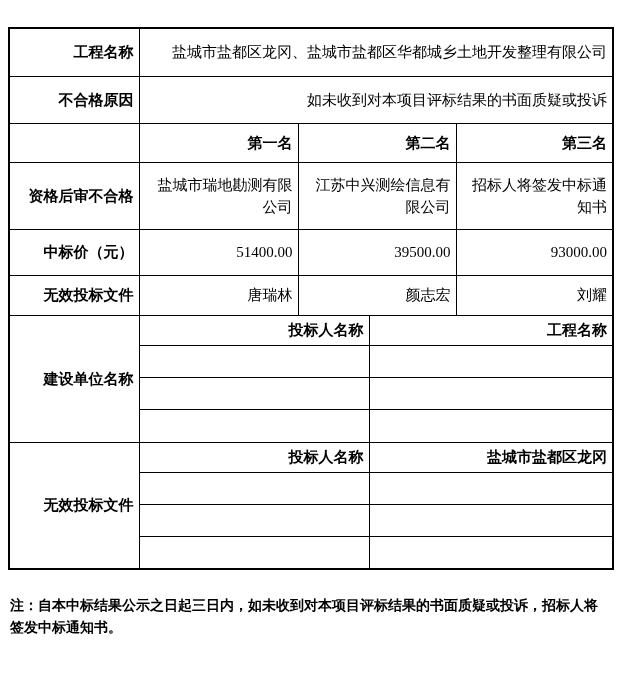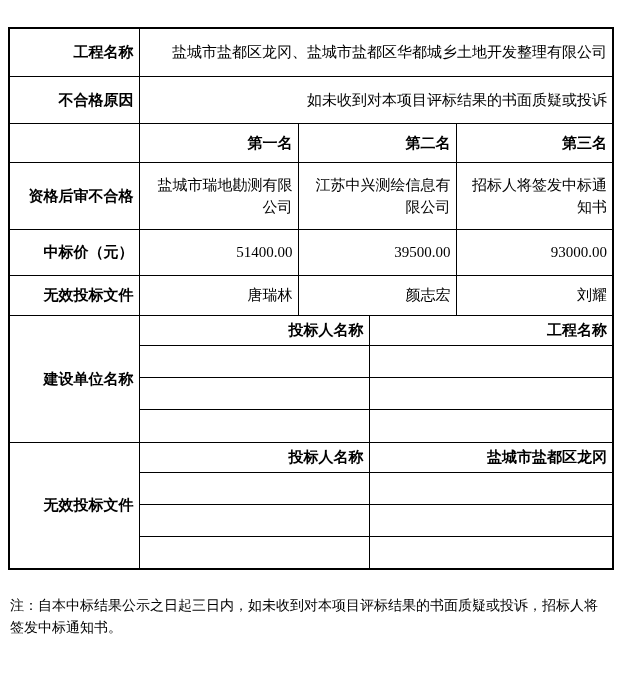--- a/index.html
+++ b/index.html
@@ -51,21 +51,21 @@
   tr.r-cand      { height: 67px; }
   tr.r-price     { height: 46px; }
   tr.r-manager   { height: 40px; }
   tr.sub-head    { height: 30px; }
   tr.sub-row     { height: 32px; }
   tr.sub-row-end { height: 33px; }
   .note {
     margin: 24px 10px 0 10px;
     font-size: 14px;
     line-height: 22px;
-    font-weight: normal;
+    font-weight: bold;
     font-family: "Liberation Sans", "DejaVu Sans", sans-serif;
     text-align: left;
   }
 </style>
 </head>
 <body>
 
 <div>
 
 

